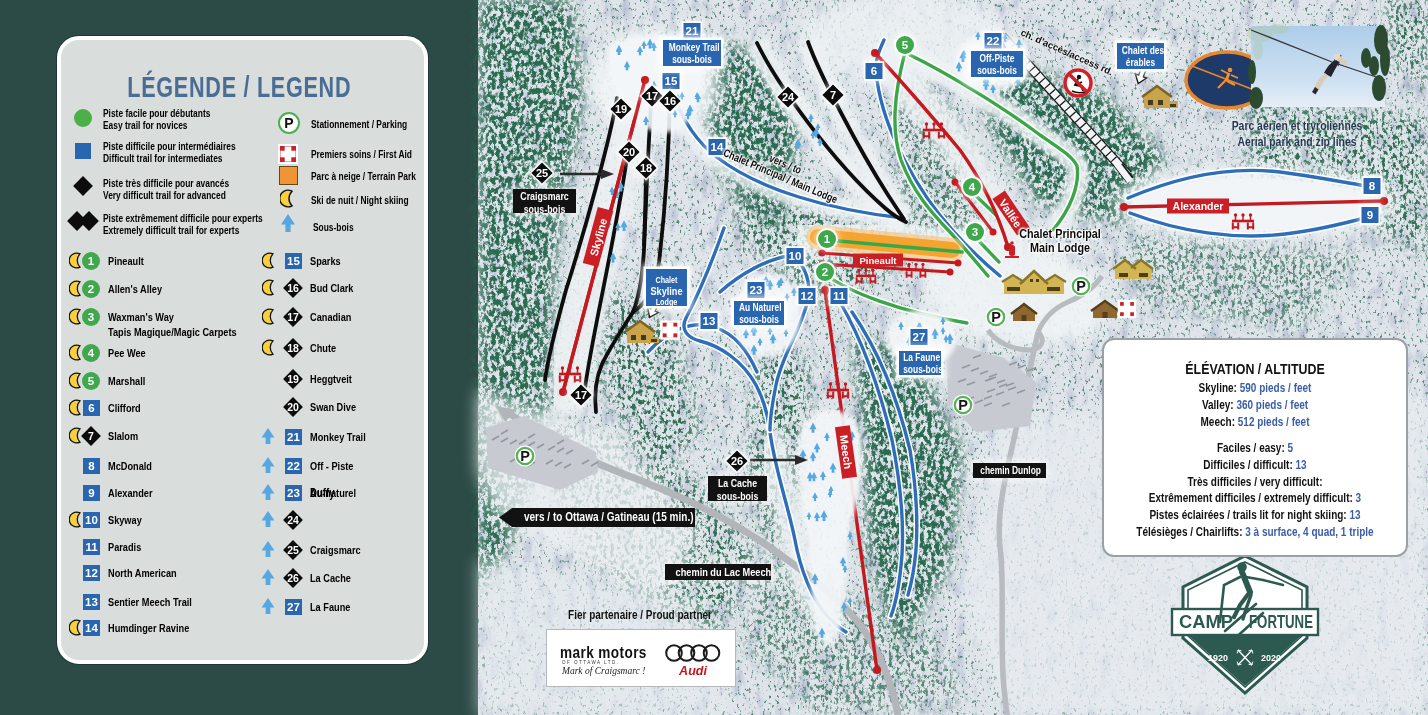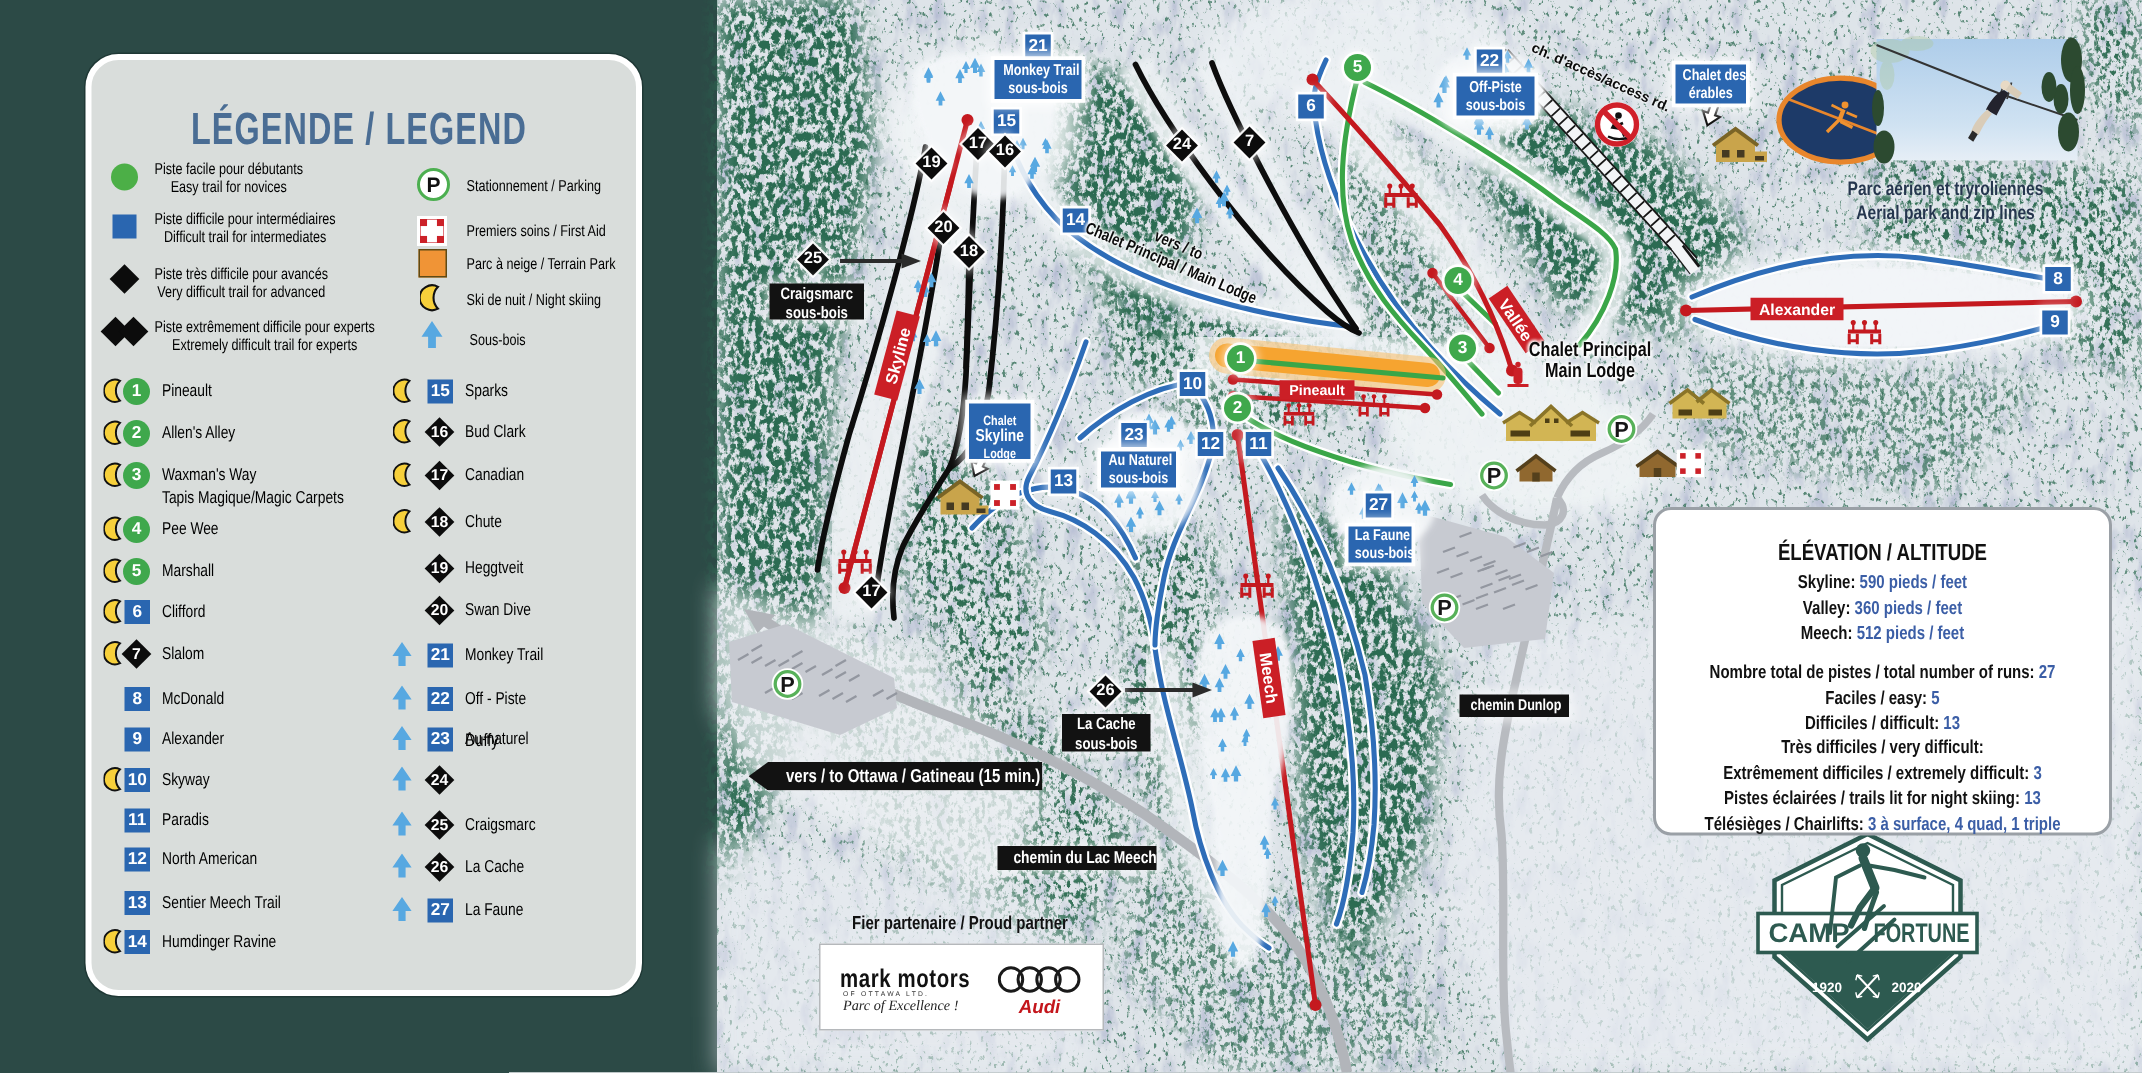--- a/index.html
+++ b/index.html
@@ -13,21 +13,21 @@
     box-shadow:0 0 6px 3px rgba(255,255,255,.55);}
   .badge{position:absolute;font-weight:bold;color:#fff;text-align:center;transform:translate(-50%,-50%);}
   .bsq{background:#2a66b0;width:17px;height:16px;font-size:11.5px;line-height:16px;
     box-shadow:0 0 0 1.8px rgba(255,255,255,.95),0 0 6px 3px rgba(255,255,255,.6);}
   .bci{background:#3fa84c;width:18px;height:18px;border-radius:50%;font-size:11.5px;line-height:18px;
     box-shadow:0 0 0 1.8px rgba(255,255,255,.95),0 0 6px 3px rgba(255,255,255,.6);}
   .bdi{width:15px;height:15px;font-size:11px;line-height:15px;}
   .bdi:before{content:"";position:absolute;left:0;top:0;width:15px;height:15px;background:#0c0c0c;
     transform:rotate(45deg);box-shadow:0 0 0 1.5px rgba(255,255,255,.9),0 0 6px 3px rgba(255,255,255,.55);z-index:-1;}
   .bdi{z-index:0;}
-  .ltx{position:absolute;font-weight:normal;color:#000;text-align:center;}
+  .ltx{position:absolute;font-weight:bold;color:#000;}
 </style>
 </head>
 <body>
 <div id="page">
 
 <svg class="abs" style="left:0;top:0" width="1428" height="715" viewBox="0 0 1428 715">
 <defs>
   <filter id="fstreak" color-interpolation-filters="sRGB" x="0" y="0" width="100%" height="100%">
     <feTurbulence type="fractalNoise" baseFrequency="0.09 0.04" numOctaves="4" seed="5"></feTurbulence>
     <feColorMatrix type="matrix" values="0 0 0 0 0.65  0 0 0 0 0.68  0 0 0 0 0.80  0 0 0 2.2 -1.1"></feColorMatrix>
@@ -728,21 +728,21 @@
     </div>
 
 <div class="abs" style="left:640px;top:615px;transform:translate(-50%,-50%);font-weight:bold;font-size:12.5px;color:#111;white-space:nowrap">
       <span class="condc">Fier partenaire / Proud partner</span>
     </div>
 
 <div class="abs" style="left:546px;top:629px;width:188px;height:56px;background:#fff;border:1.5px solid #b5b8bb;border-radius:0;">
 
   <div class="abs" style="left:13px;top:13px;font-weight:bold;font-size:17px;color:#111;letter-spacing:0.5px"><span class="cond">mark motors</span></div>
   <div class="abs" style="left:15px;top:30px;font-size:4.5px;color:#333;letter-spacing:1.5px">OF OTTAWA LTD.</div>
-  <div class="abs" style="left:15px;top:36px;font-style:italic;font-size:9.5px;color:#222;font-family:'Liberation Serif',serif">Parc of Excellence !</div>
+  <div class="abs" style="left:15px;top:36px;font-style:italic;font-size:9.5px;color:#222;font-family:'Liberation Serif',serif">Mark of Craigsmarc !</div>
 
   <svg class="abs" style="left:118px;top:11px" width="62" height="40">
     <g fill="none" stroke="#1a1a1a" stroke-width="2">
       <circle cx="9" cy="12" r="7.8"></circle>
           <circle cx="21.5" cy="12" r="7.8"></circle>
           <circle cx="34" cy="12" r="7.8"></circle>
           <circle cx="46.5" cy="12" r="7.8"></circle>
     </g>
     <text x="28" y="34" text-anchor="middle" font-size="12.5" font-weight="bold" font-style="italic" fill="#c4161c" font-family="Liberation Sans">Audi</text>
   </svg>
@@ -757,23 +757,20 @@
           <span class="condc">Skyline: <span style="color:#3b5ea6">590 pieds / feet</span></span>
         </div>
     <div>
           <span class="condc">Valley: <span style="color:#3b5ea6">360 pieds / feet</span></span>
         </div>
     <div>
           <span class="condc">Meech: <span style="color:#3b5ea6">512 pieds / feet</span></span>
         </div>
   </div>
   <div style="font-size:12.5px;line-height:16.8px;margin-top:9px">
-    <div>
-          <span class="condc">Nombre total de pistes / total number of runs: <span style="color:#3b5ea6">27</span></span>
-        </div>
     <div>
           <span class="condc">Faciles / easy: <span style="color:#3b5ea6">5</span></span>
         </div>
     <div>
           <span class="condc">Difficiles / difficult: <span style="color:#3b5ea6">13</span></span>
         </div>
     <div>
           <span class="condc">Très difficiles / very difficult:</span>
         </div>
     <div>

